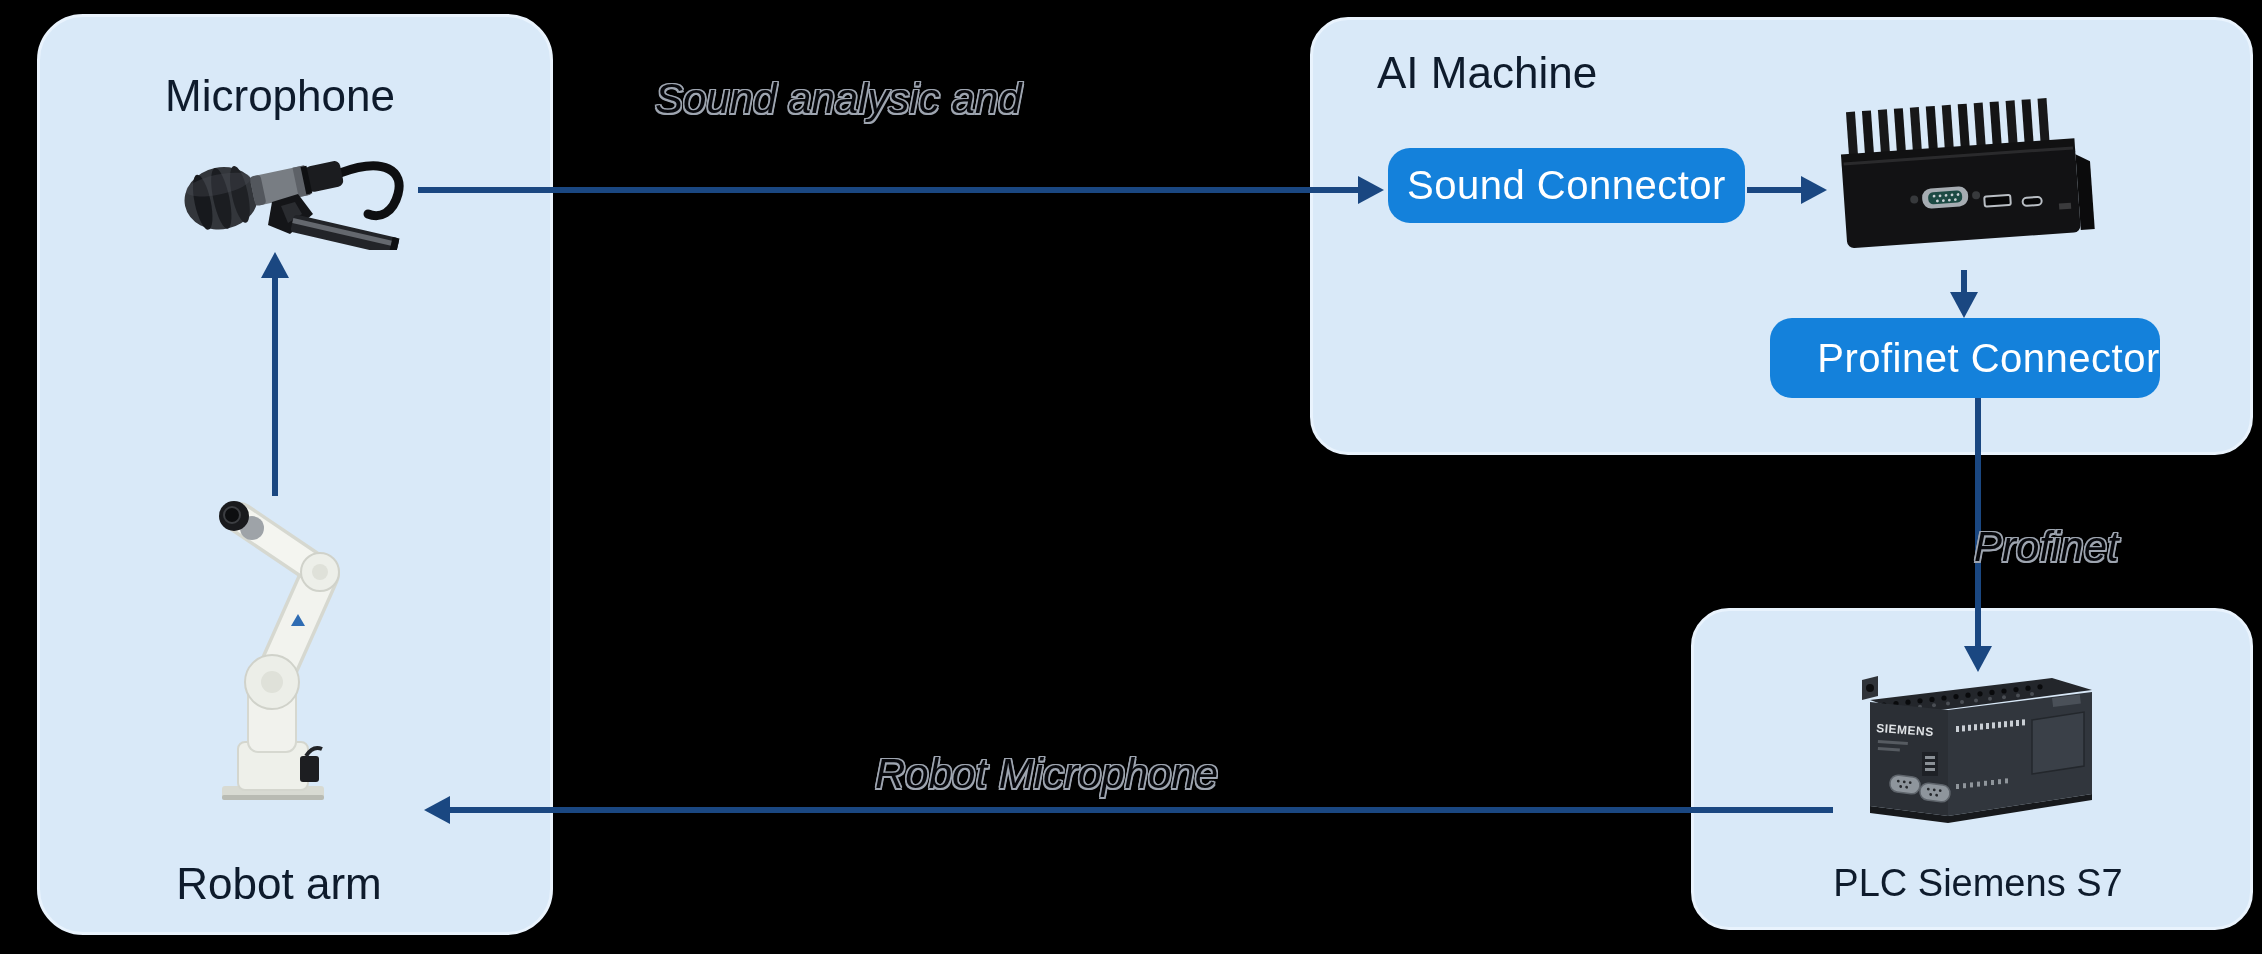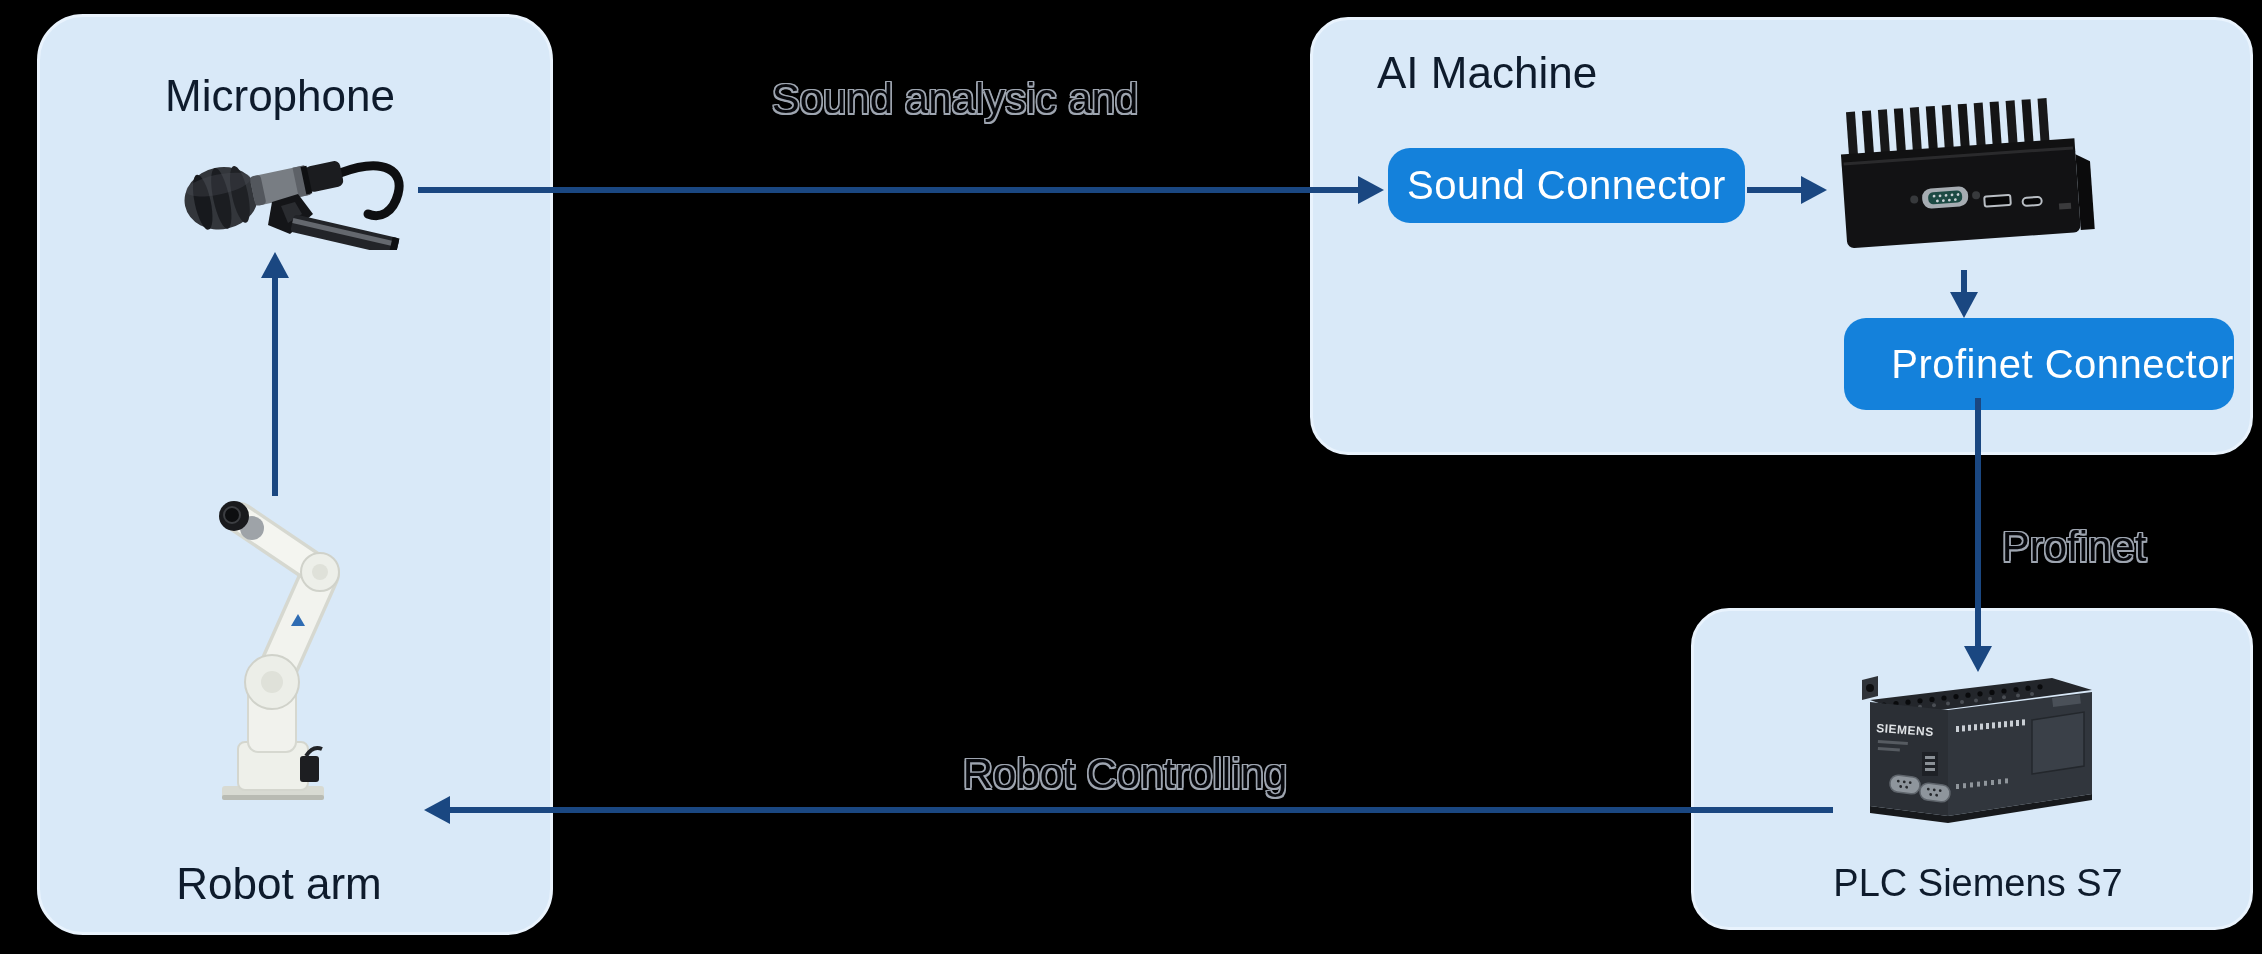--- a/index.html
+++ b/index.html
@@ -19,25 +19,26 @@
   #canvas{position:relative;width:2262px;height:954px;background:var(--bg);overflow:hidden;margin-left:20px;}
 
   .panel{position:absolute;background:var(--panel-fill);border:3px solid var(--panel-border);}
   .panel.round-lg{border-radius:46px;}
   .panel.round-md{border-radius:38px;}
 
   .node-label{position:absolute;color:var(--label);font-size:44px;font-weight:500;line-height:1.25;}
   .centered{text-align:center;}
 
   .conn-label{
-    position:absolute;color:var(--conn-fill);font-size:42px;font-weight:500;line-height:57px;text-align:center;
+    position:absolute;color:var(--conn-fill);font-size:42px;font-weight:500;line-height:57px;
     text-shadow:-1.5px -1.5px 0 var(--conn-outline),1.5px -1.5px 0 var(--conn-outline),
                 -1.5px 1.5px 0 var(--conn-outline),1.5px 1.5px 0 var(--conn-outline),
                  0 -1.5px 0 var(--conn-outline),0 1.5px 0 var(--conn-outline),
                 -1.5px 0 0 var(--conn-outline),1.5px 0 0 var(--conn-outline);
+    font-style:italic;
   }
 
   .btn{
     position:absolute;display:flex;align-items:center;justify-content:center;
     background:var(--button-fill);color:var(--button-text);
     border-radius:22px;font-size:40px;font-weight:500;letter-spacing:0.5px;
   }
 
   .hline{position:absolute;height:6px;background:var(--arrow);}
   .vline{position:absolute;width:6px;background:var(--arrow);}
@@ -149,21 +150,21 @@
       <circle cx="111" cy="109" r="1.4" fill="#cdd3d8"></circle>
         <circle cx="117" cy="109" r="1.4" fill="#cdd3d8"></circle>
       <circle cx="123" cy="109" r="1.4" fill="#cdd3d8"></circle>
         <circle cx="129" cy="109" r="1.4" fill="#cdd3d8"></circle>
       <rect x="158" y="108" width="26" height="10" rx="2" fill="#060607" stroke="#b9bec4" stroke-width="2"></rect>
       <rect x="196" y="112" width="19" height="8" rx="4" fill="#060607" stroke="#b9bec4" stroke-width="2"></rect>
       <rect x="232" y="120" width="12" height="6" fill="#3a3a3c"></rect>
     </g>
   </svg>
 
-  <div class="btn" style="left:1824px;top:318px;width:390px;height:92px;padding-left:47px;">Profinet Connector</div>
+  <div class="btn" style="left:1750px;top:318px;width:390px;height:80px;padding-left:47px;">Profinet Connector</div>
 
   <svg class="img" style="left:1836px;top:664px;" width="246" height="162" viewBox="0 0 246 162">
     <polygon points="6,16 22,12 22,32 6,36" fill="#30343a"></polygon>
     <circle cx="14" cy="24" r="4" fill="#0d0e10"></circle>
     <polygon points="14,36 196,14 236,26 54,50" fill="#23262b"></polygon>
     <g fill="#090a0c">
       <circle cx="28" cy="41" r="2.6"></circle>
         <circle cx="40" cy="39.6" r="2.6"></circle>
         <circle cx="52" cy="38.2" r="2.6"></circle>
       <circle cx="64" cy="36.8" r="2.6"></circle>
@@ -271,15 +272,15 @@
     <div class="ah left" style="left:404px;top:796px;"></div>
     <div class="hline" style="left:429px;top:807px;width:1384px;"></div>
   </div>
 
   <div class="conn-label" style="left:635px;top:70px;width:600px;">
     <div>Sound analysic and</div>
   </div>
 
   <div class="conn-label" style="left:1954px;top:518px;width:200px;">Profinet</div>
 
-  <div class="conn-label" style="left:855px;top:745px;width:500px;">Robot Controlling</div>
+  <div class="conn-label" style="left:855px;top:745px;width:500px;">Robot Microphone</div>
 
 </div>
 
 </body></html>

